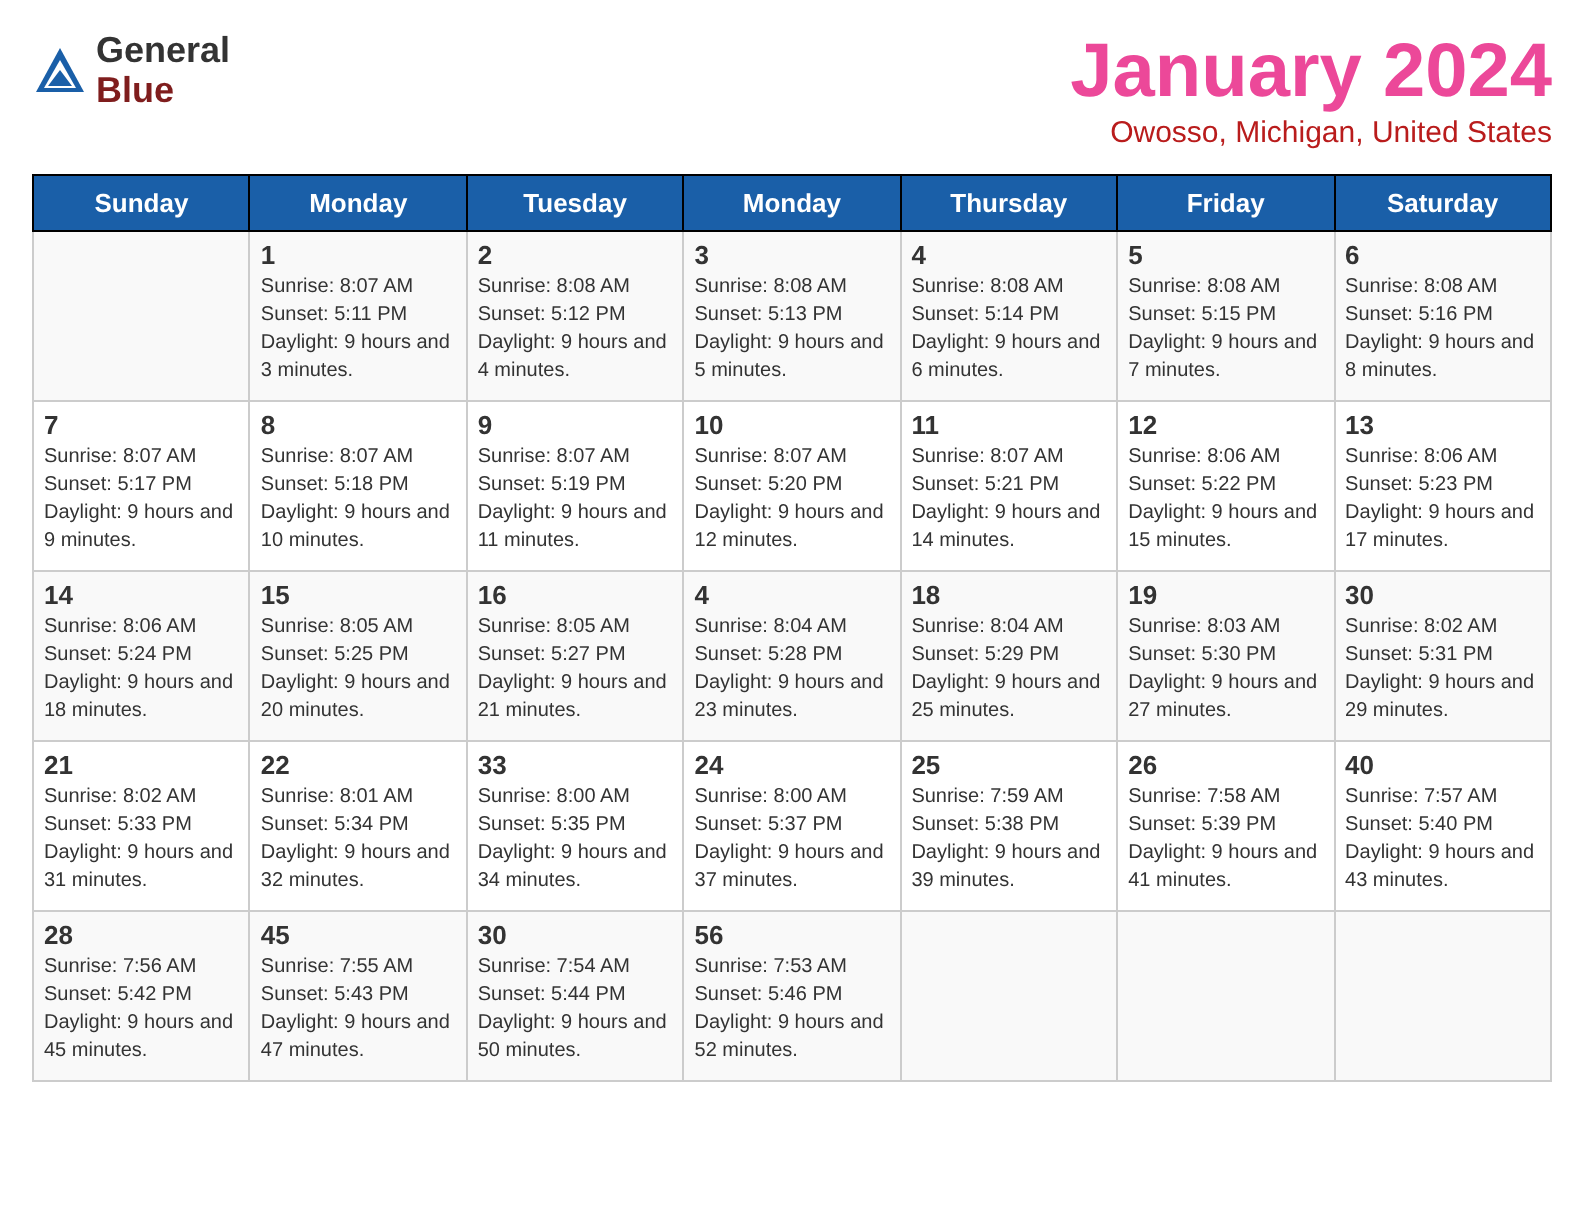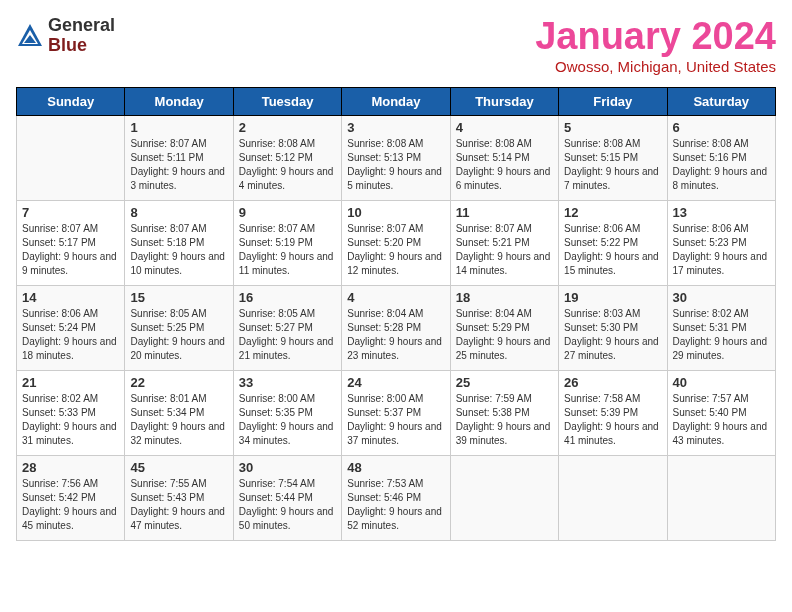--- a/index.html
+++ b/index.html
@@ -246,21 +246,21 @@
         </td>
         <td>
           <span class="day-number">45</span>
           <div class="day-info">Sunrise: 7:55 AM<br>Sunset: 5:43 PM<br>Daylight: 9 hours and 47 minutes.</div>
         </td>
         <td>
           <span class="day-number">30</span>
           <div class="day-info">Sunrise: 7:54 AM<br>Sunset: 5:44 PM<br>Daylight: 9 hours and 50 minutes.</div>
         </td>
         <td>
-          <span class="day-number">48</span>
+          <span class="day-number">56</span>
           <div class="day-info">Sunrise: 7:53 AM<br>Sunset: 5:46 PM<br>Daylight: 9 hours and 52 minutes.</div>
         </td>
         <td class="empty-cell"></td>
         <td class="empty-cell"></td>
         <td class="empty-cell"></td>
       </tr>
     </tbody>
 </table>
 
 </body></html>

